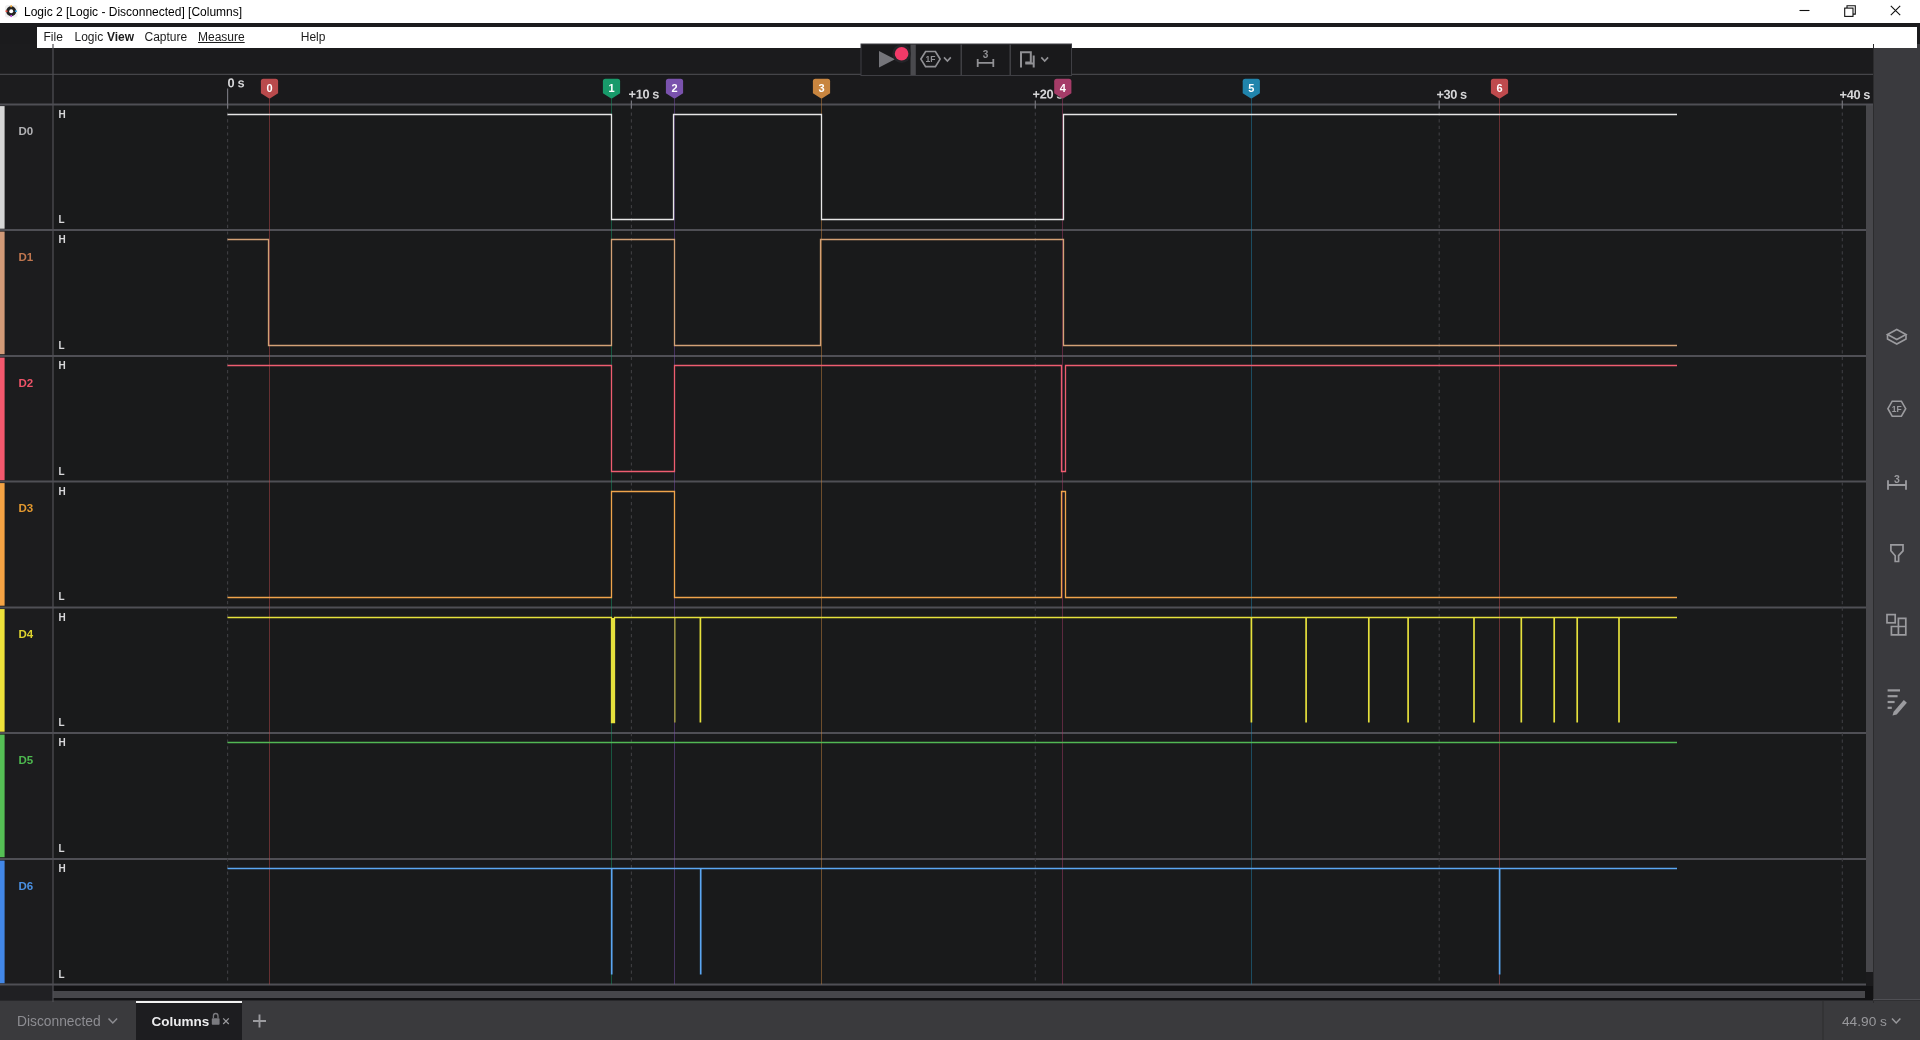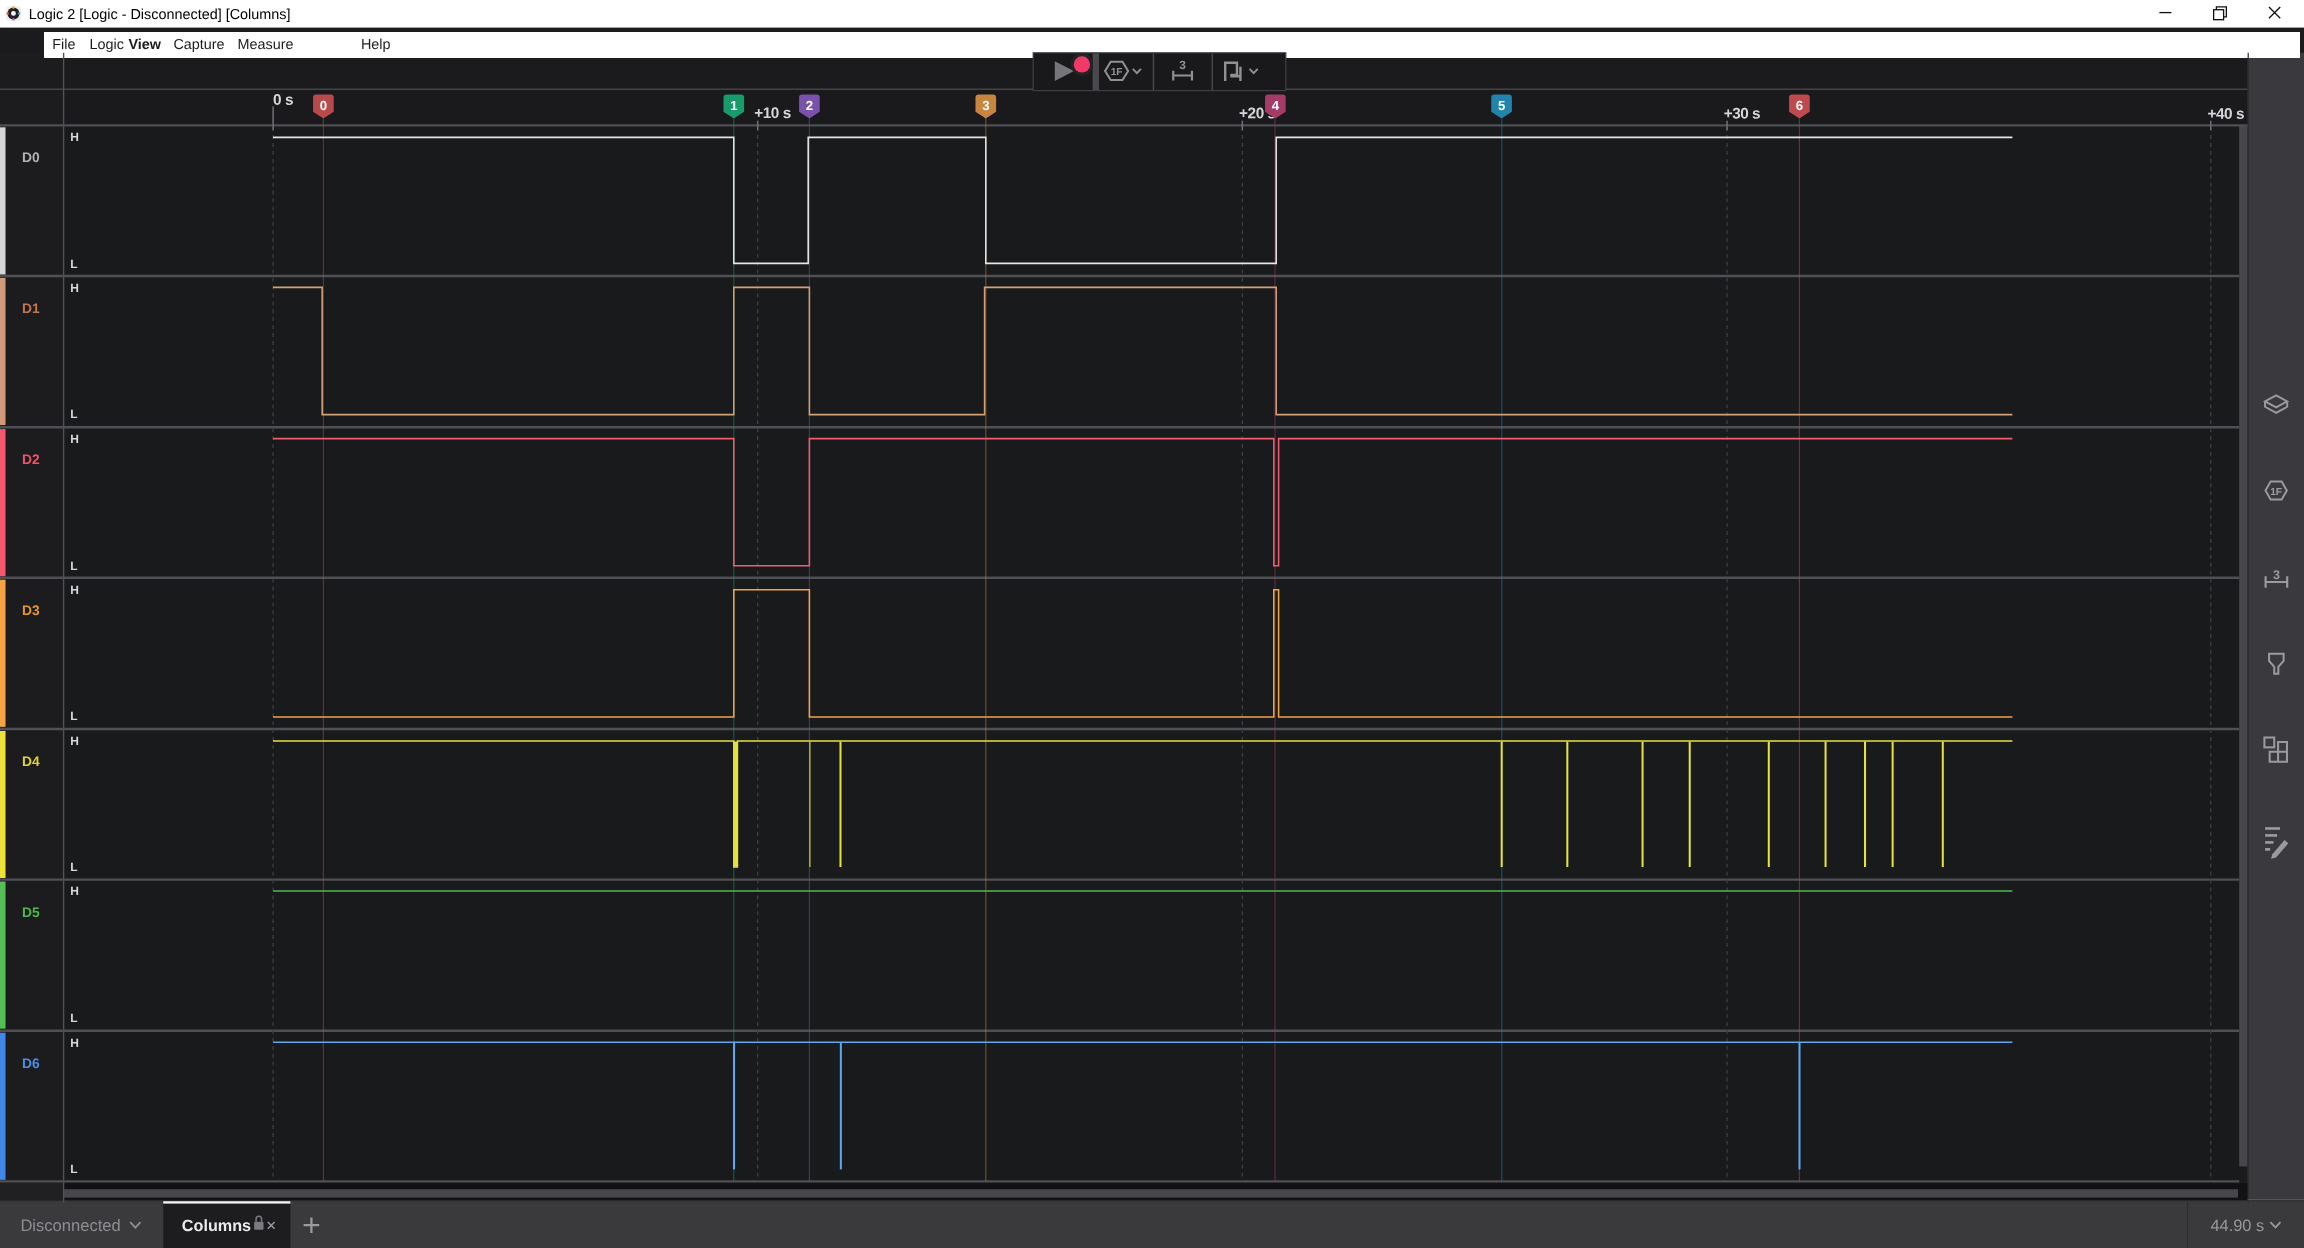--- a/index.html
+++ b/index.html
@@ -34,21 +34,21 @@
   <div id="sidebar" class="abs"></div>
   <div id="scrolltrack" class="abs"></div>
   <div id="hthumb" class="abs"></div>
   <div id="blcorner" class="abs"></div>
   <div id="titlebar" class="abs"></div>
   <div id="menubar" class="abs">
     <span class="menuitem" style="left:6.5px;">File</span>
     <span class="menuitem" style="left:37.5px;">Logic</span>
     <span class="menuitem" style="left:70px;font-weight:bold;">View</span>
     <span class="menuitem" style="left:107.5px;">Capture</span>
-    <span class="menuitem" style="left:161px;">Measure</span>
+    <span class="menuitem" style="left:161px;text-decoration:underline;">Measure</span>
     <span class="menuitem" style="left:218.75px;padding-left:45px;">Help</span>
   </div>
   <div id="statusbar" class="abs"></div>
   <div id="tab" class="abs"></div>
 
   <svg width="1920" height="1040" viewBox="0 0 1920 1040">
 
     <g id="appicon">
       <rect x="5" y="5" width="12.5" height="12.5" rx="2.5" fill="#efefef"></rect>
       <circle cx="11.2" cy="11.2" r="5.0" fill="#222"></circle>

